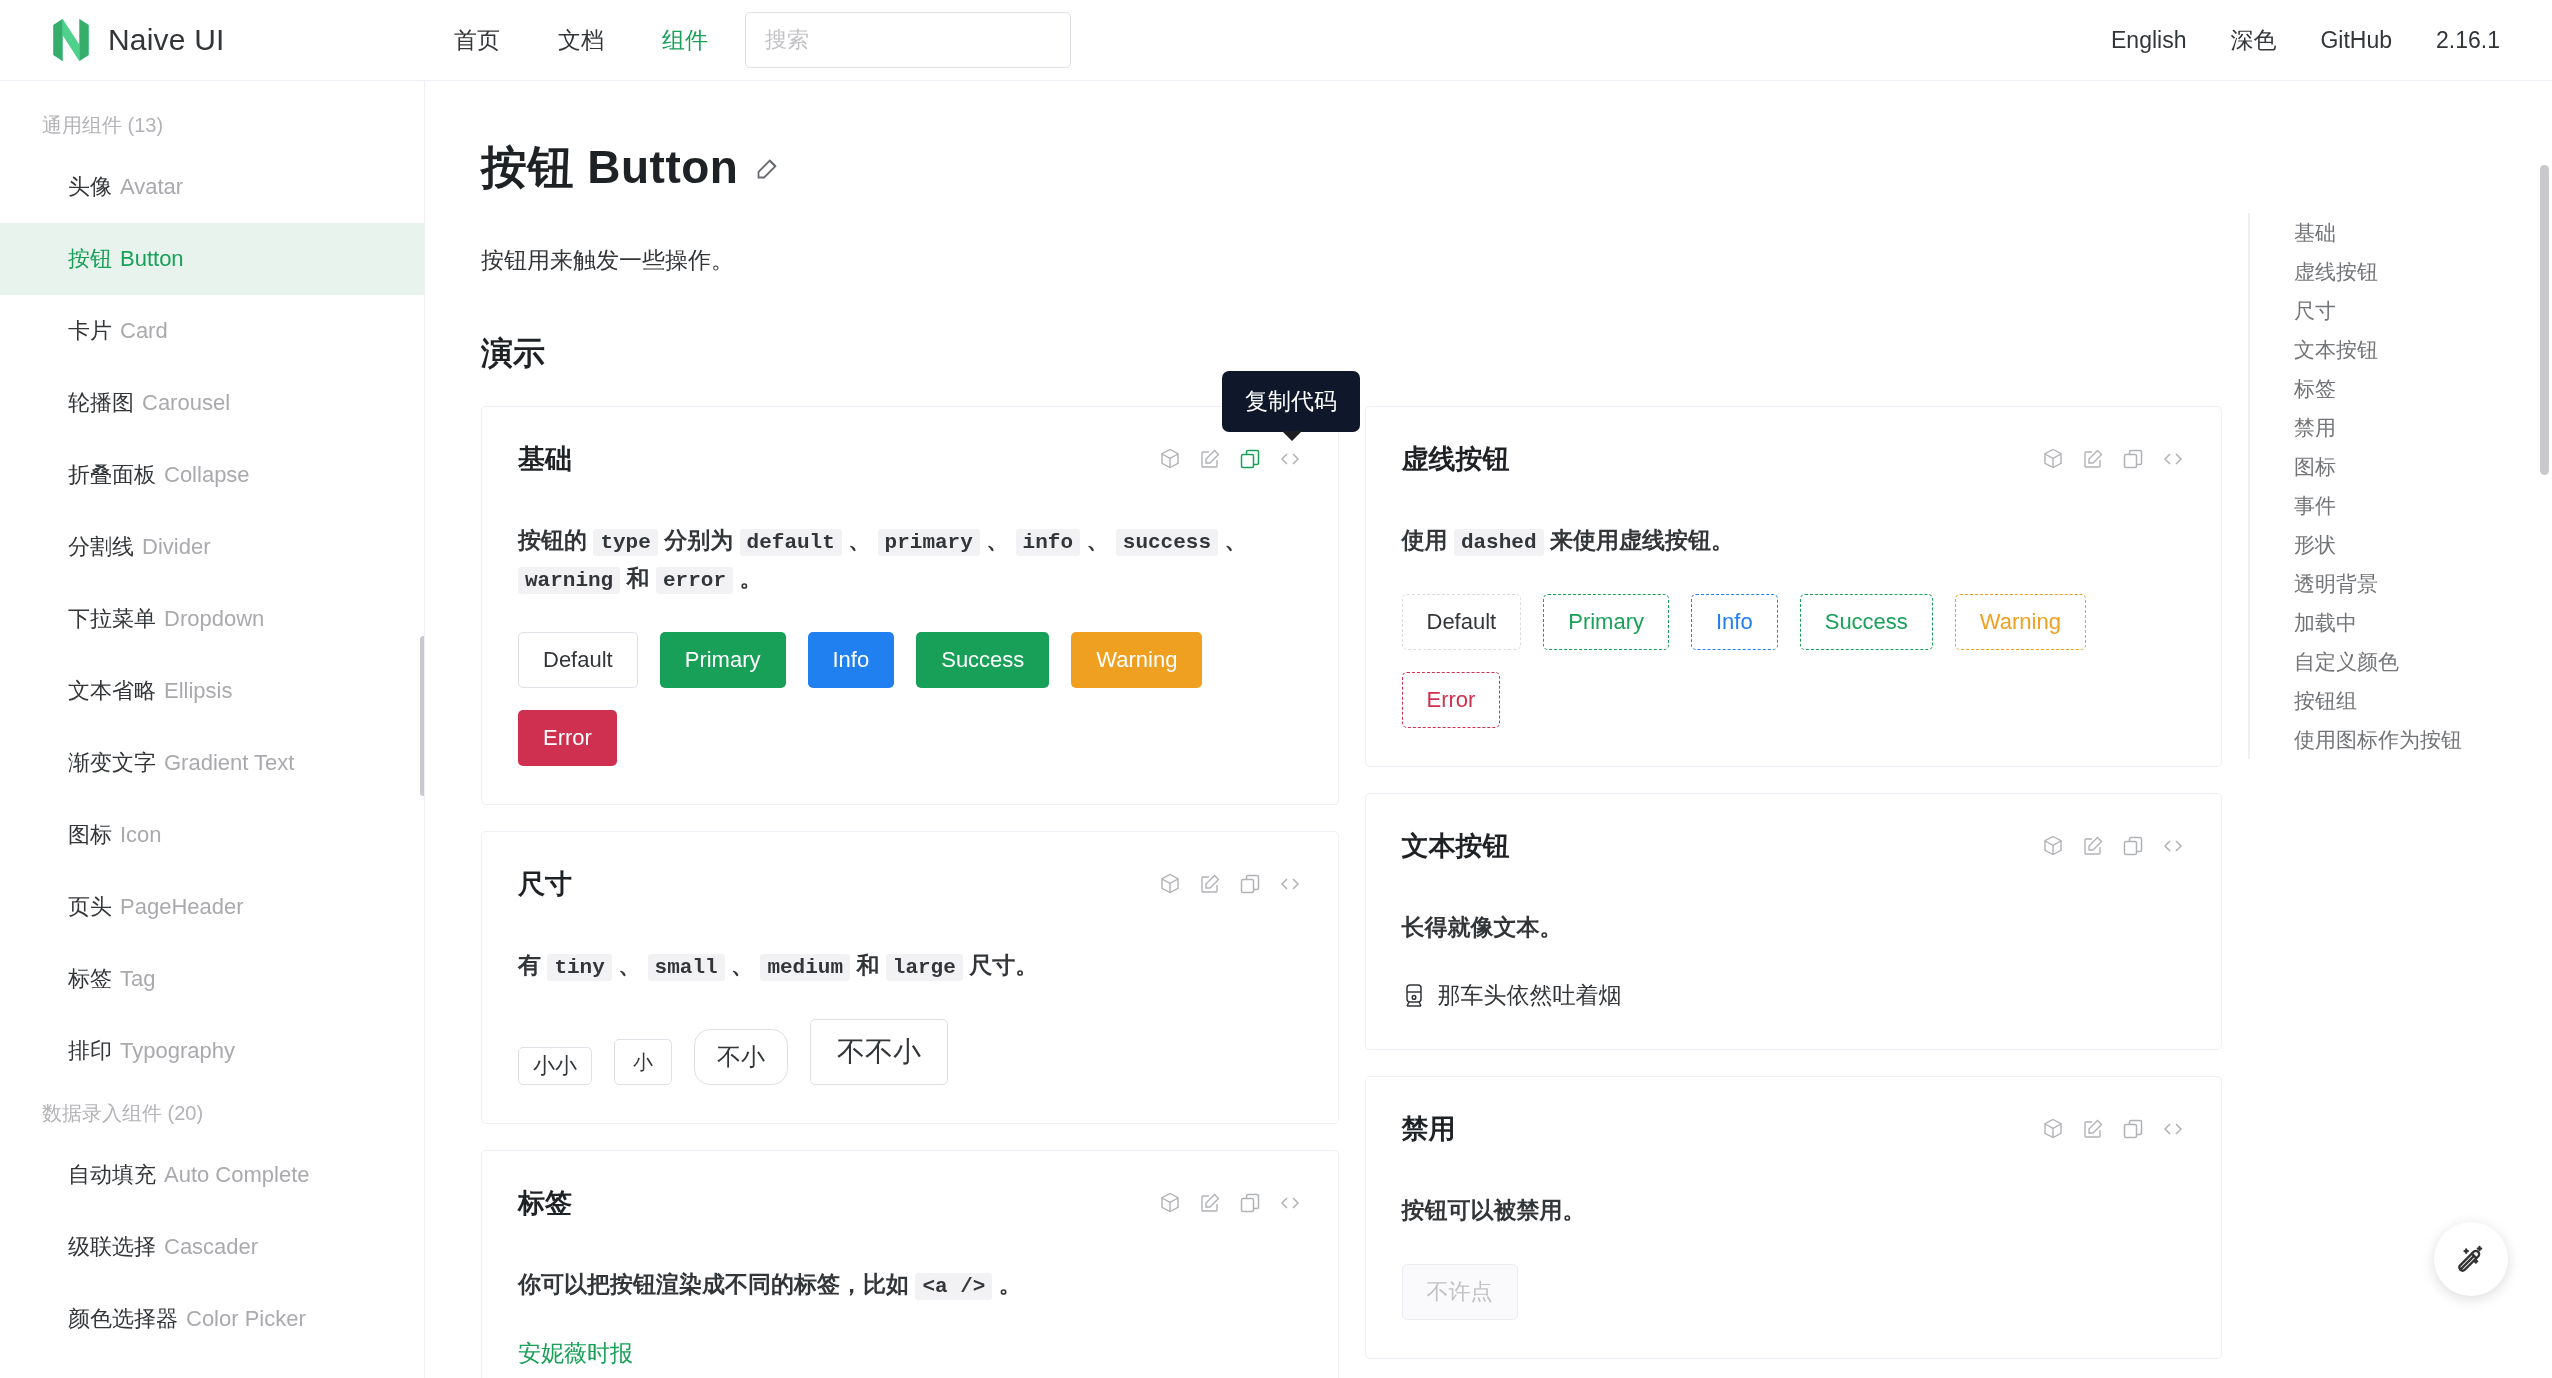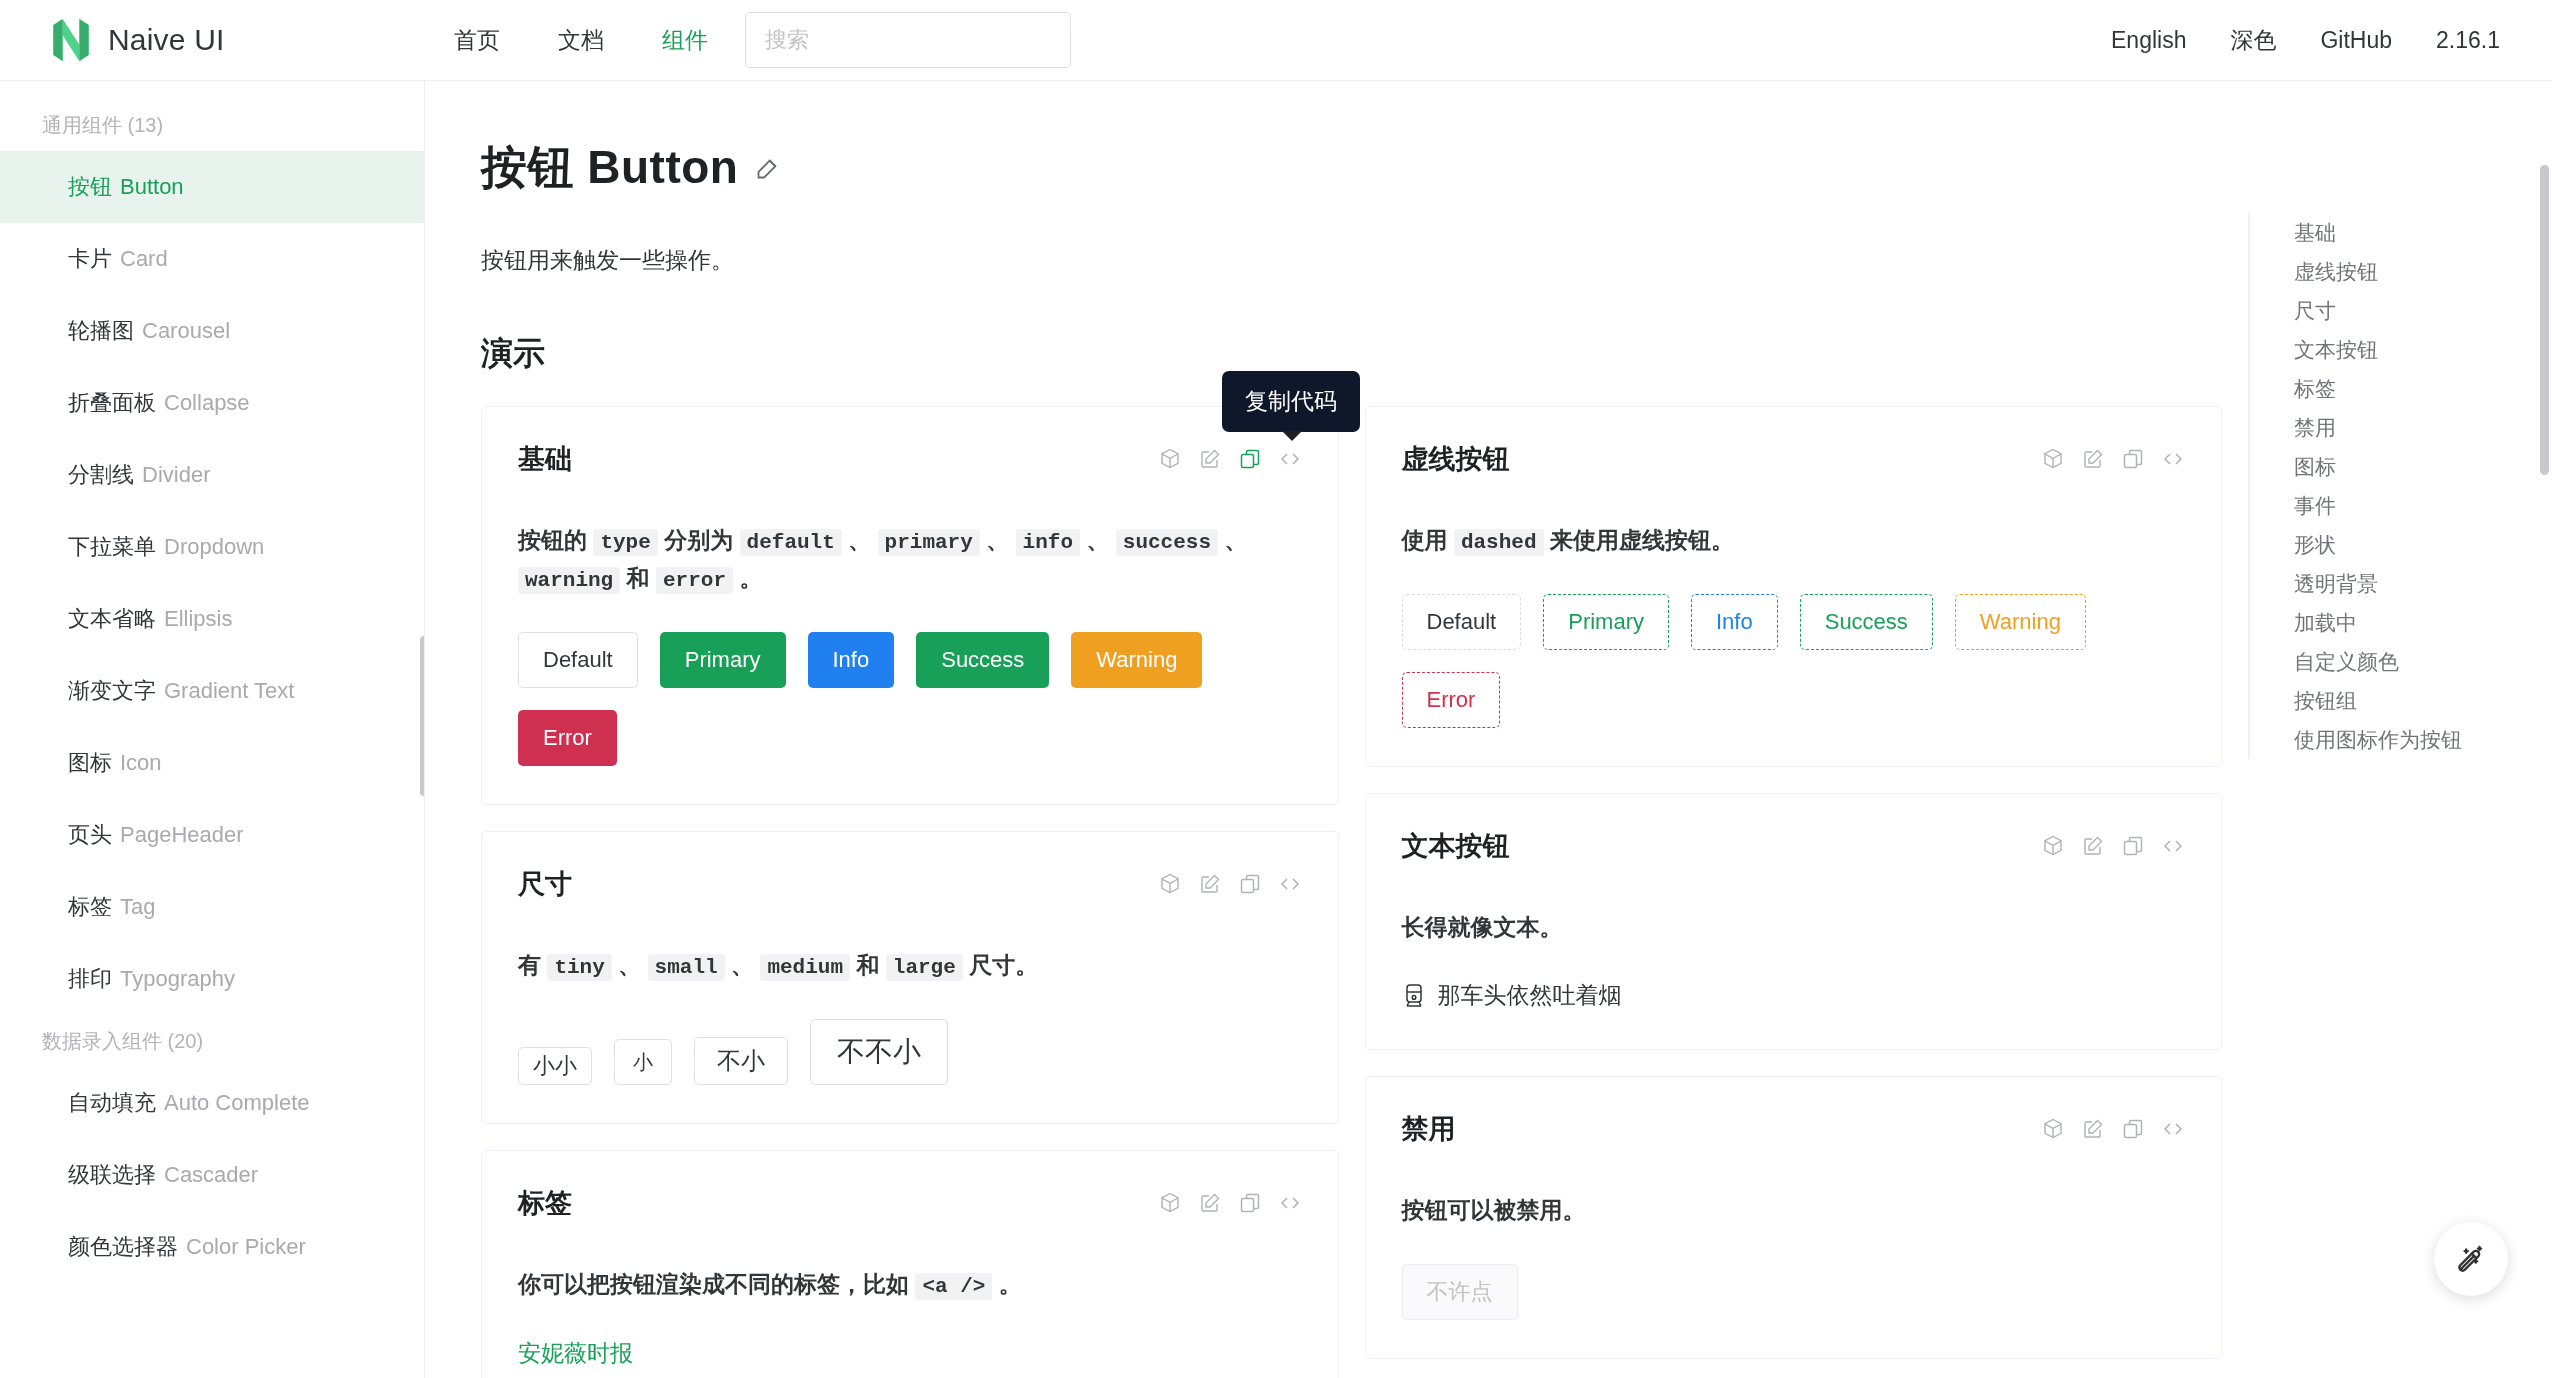--- a/index.html
+++ b/index.html
@@ -128,21 +128,21 @@
   .btn-dashed { background: #fff; border-style: dashed; }
   .d-default { color: #333639; border-color: #dcdce0; }
   .d-primary { color: #18a058; border-color: #18a058; }
   .d-info    { color: #2080f0; border-color: #2080f0; }
   .d-success { color: #18a058; border-color: #18a058; }
   .d-warning { color: #f0a020; border-color: #f0a020; }
   .d-error   { color: #d03050; border-color: #d03050; }
 
   .btn-tiny   { height: 38px; padding: 0 14px; font-size: 22px; }
   .btn-small  { height: 46px; padding: 0 18px; font-size: 20px; }
-  .btn-medium { height: 48px; padding: 8px 22px; font-size: 24px; }
+  .btn-medium { height: 56px; padding: 8px 22px; font-size: 24px; border-radius: 16px; }
   .btn-large  { height: 66px; padding: 0 26px; font-size: 28px; }
 
   .btn-disabled { background: #fafafc; color: #c2c2c6; border-color: #ebebf0; cursor: not-allowed; }
 
   .link-green { color: #18a058; font-size: 23px; text-decoration: none; cursor: pointer; }
   .text-btn {
     display: inline-flex; align-items: center; gap: 12px;
     font-size: 23px; color: #333639; cursor: pointer;
   }
 
@@ -217,20 +217,24 @@
     </div>
   </div>
 
   <div class="body">
 
     <div class="sidebar">
       <div class="sidebar-inner">
 
         <div class="side-group-title">通用组件 (13)</div>
 
+        <div class="side-item">
+          <span class="cn">头像</span>
+          <span class="en">Avatar</span>
+        </div>
         <div class="side-item active">
           <span class="cn">按钮</span>
           <span class="en">Button</span>
         </div>
         <div class="side-item">
           <span class="cn">卡片</span>
           <span class="en">Card</span>
         </div>
         <div class="side-item">
           <span class="cn">轮播图</span>

